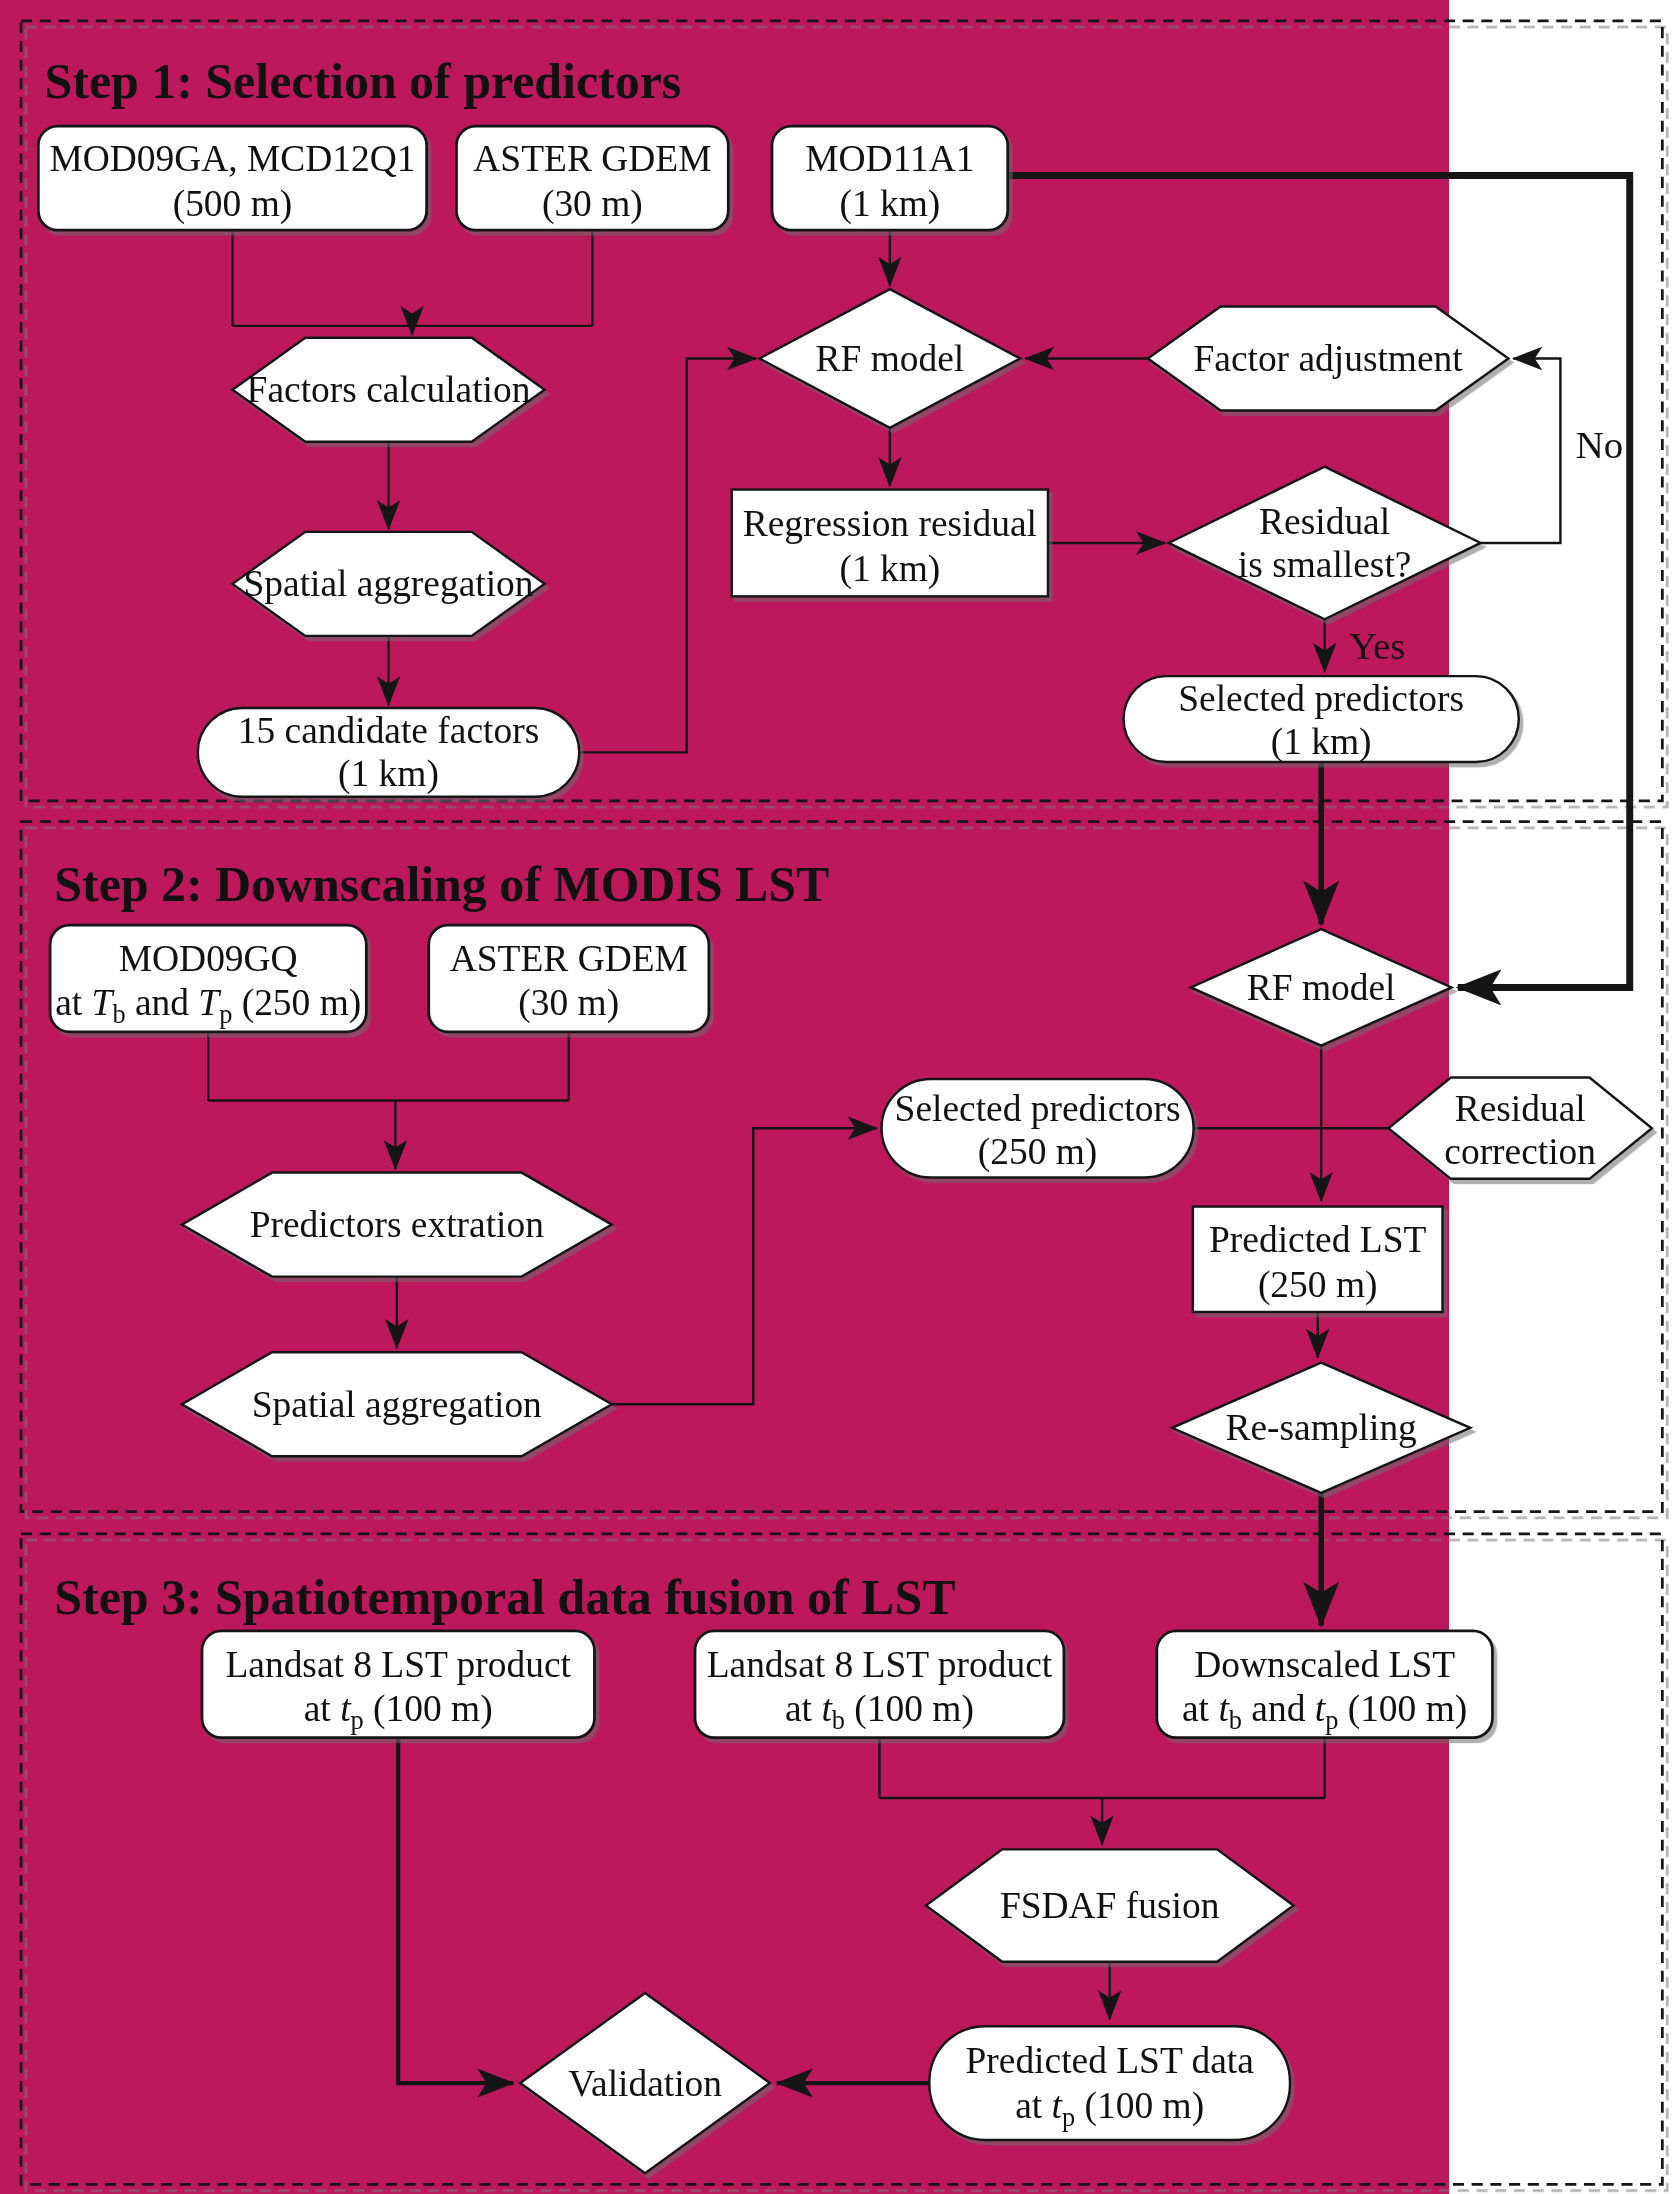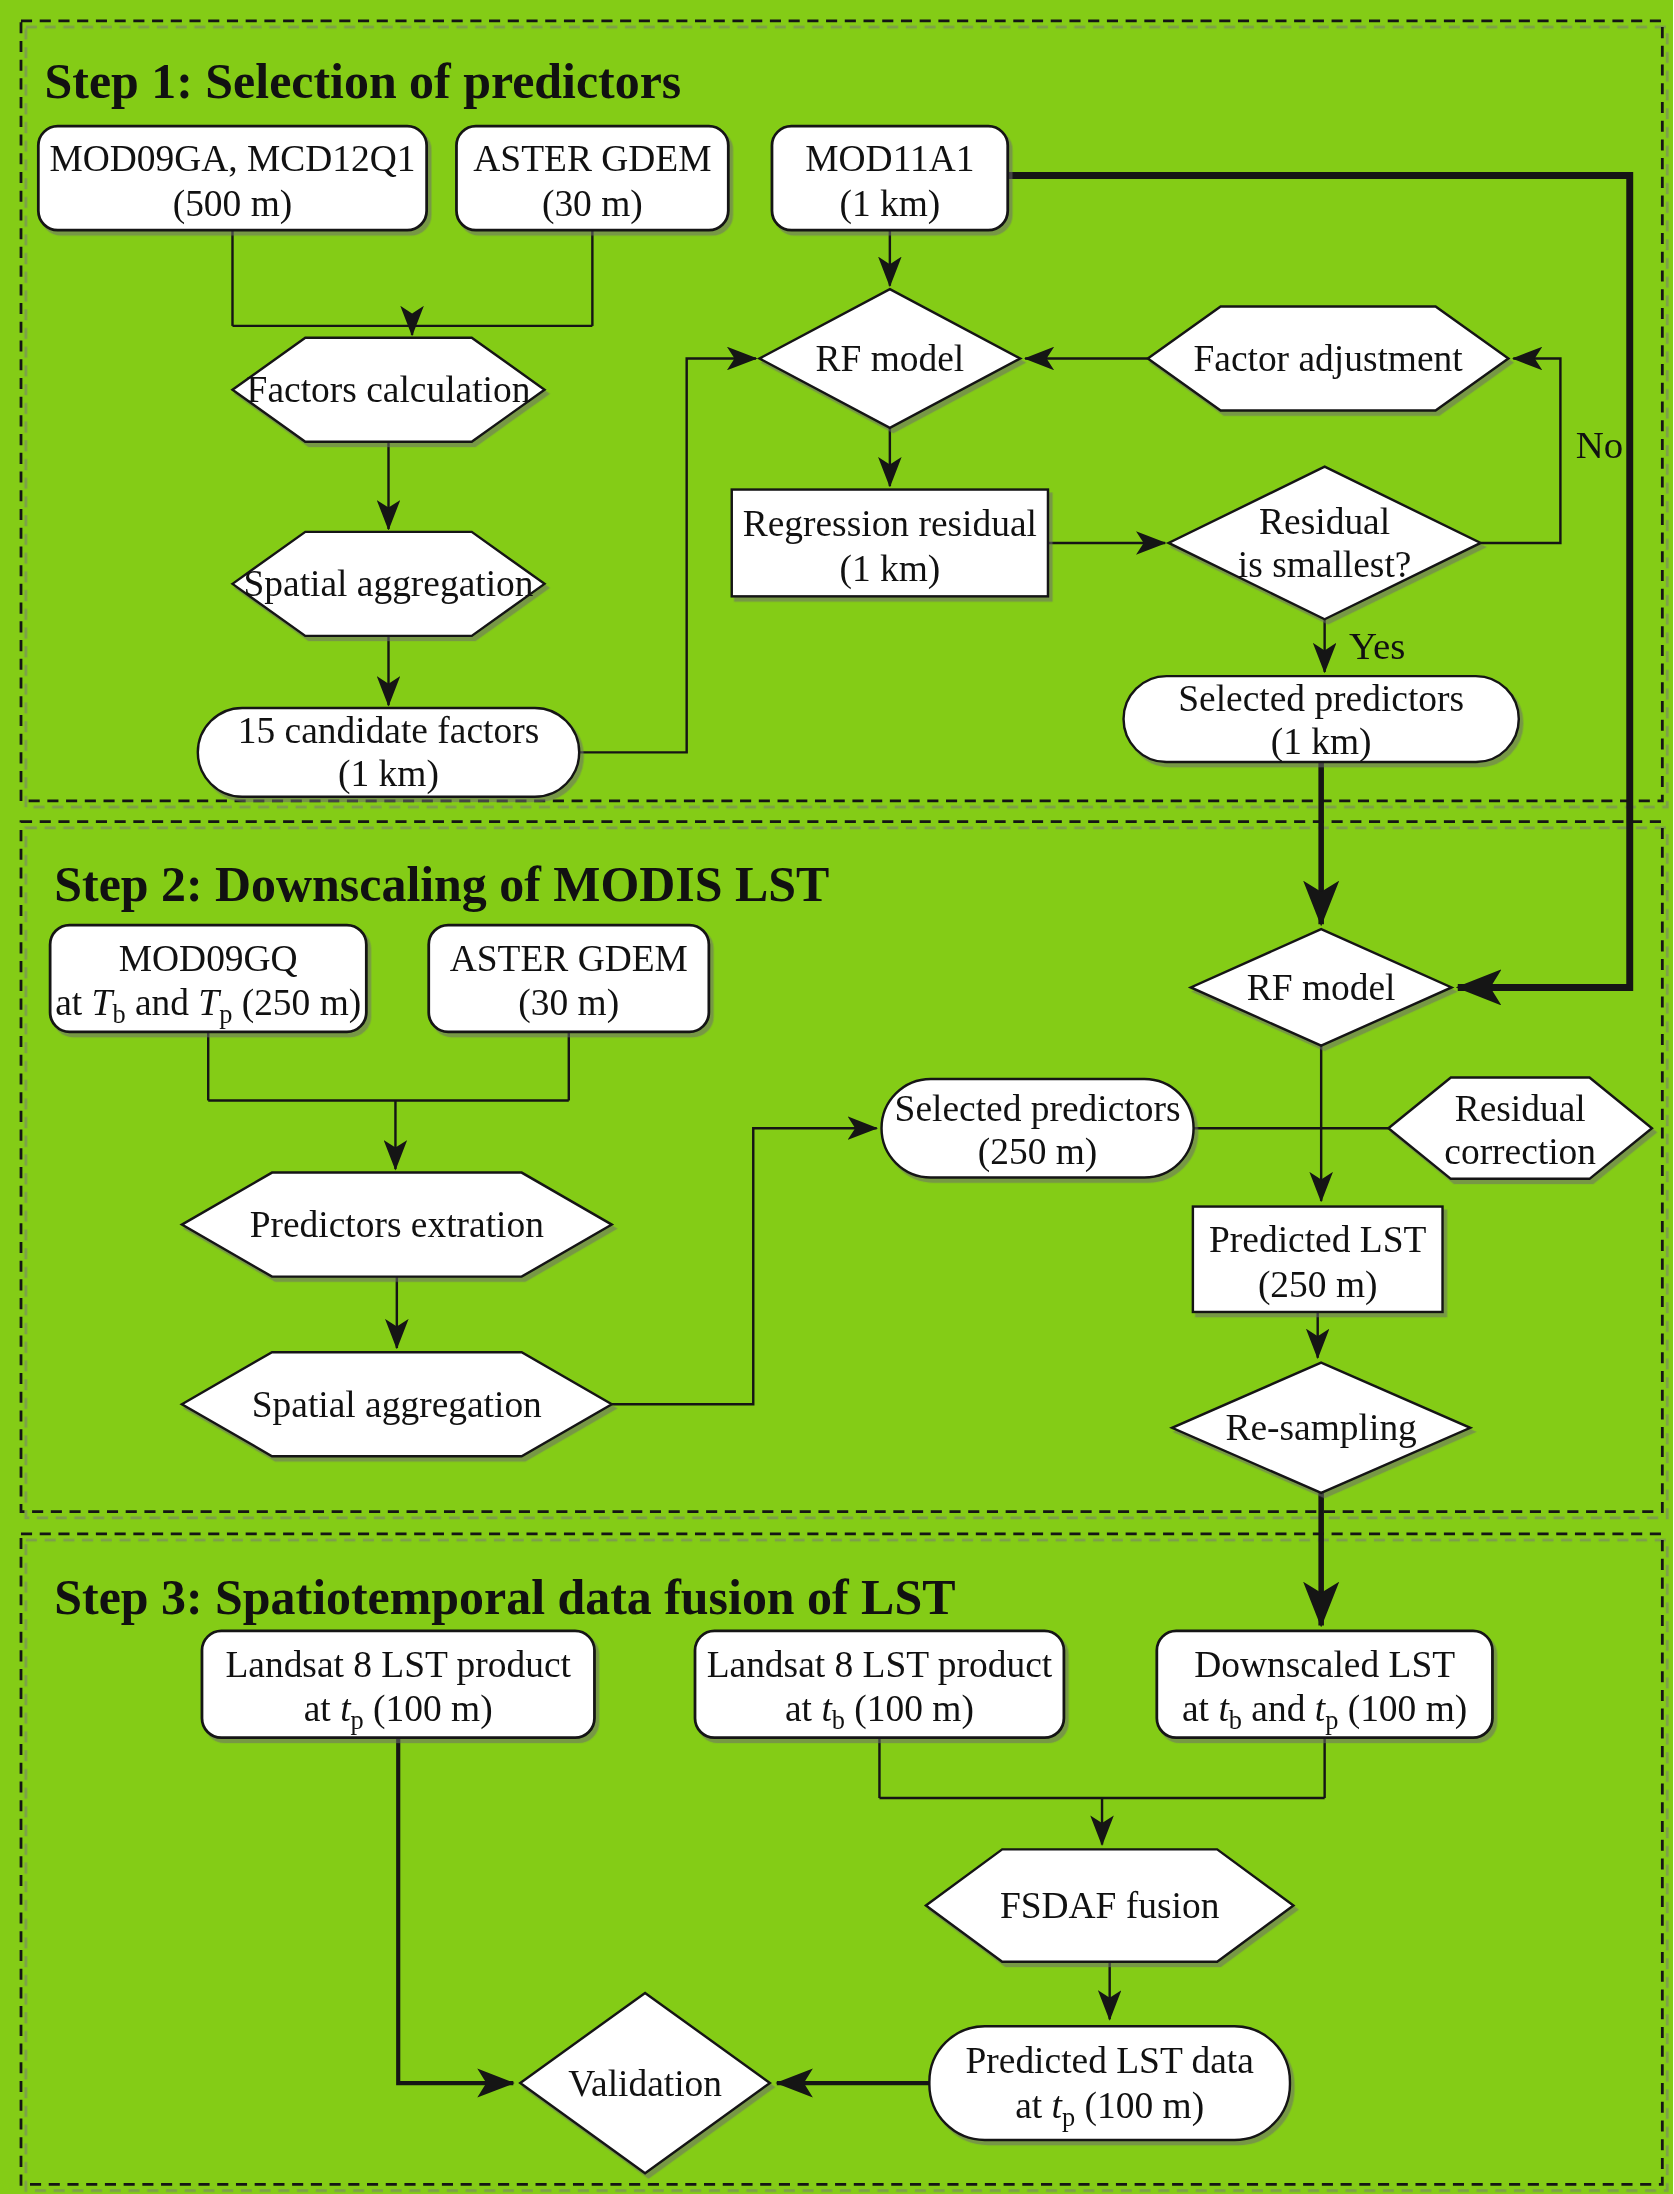--- a/index.html
+++ b/index.html
@@ -1,16 +1,16 @@
 <!DOCTYPE html>
 <html style="font-size:11px"><head>
 <meta charset="utf-8">
 <style>
   html,body{margin:0;padding:0;background:#ffffff;}
-  .page{width:1673px;height:2194px;position:relative;background:#84cc16;}
+  .page{width:1449px;height:2194px;position:relative;background:#be185d;}
   svg{display:block;}
   
   .frame{fill:none;stroke:#151515;stroke-width:4;stroke-dasharray:16 11;
          filter:drop-shadow(7px 9px 0 rgba(120,120,120,.55));}
   
   .shape{fill:#ffffff;stroke:#151515;stroke-width:4;
          filter:drop-shadow(5px 6px 0 rgba(110,110,110,.55));}
   .shape2{stroke-width:3.5;}
   
   .ln{fill:none;stroke:#151515;stroke-width:3.5;}

